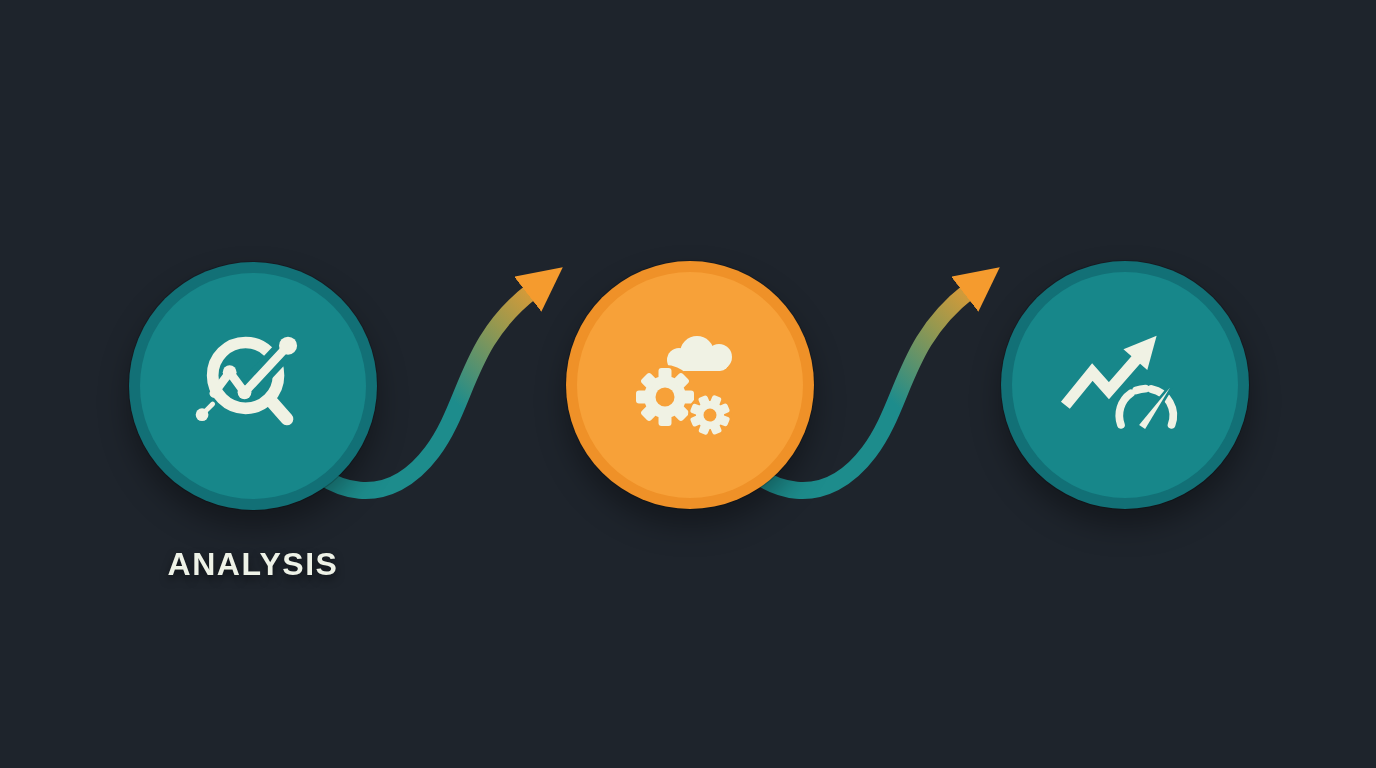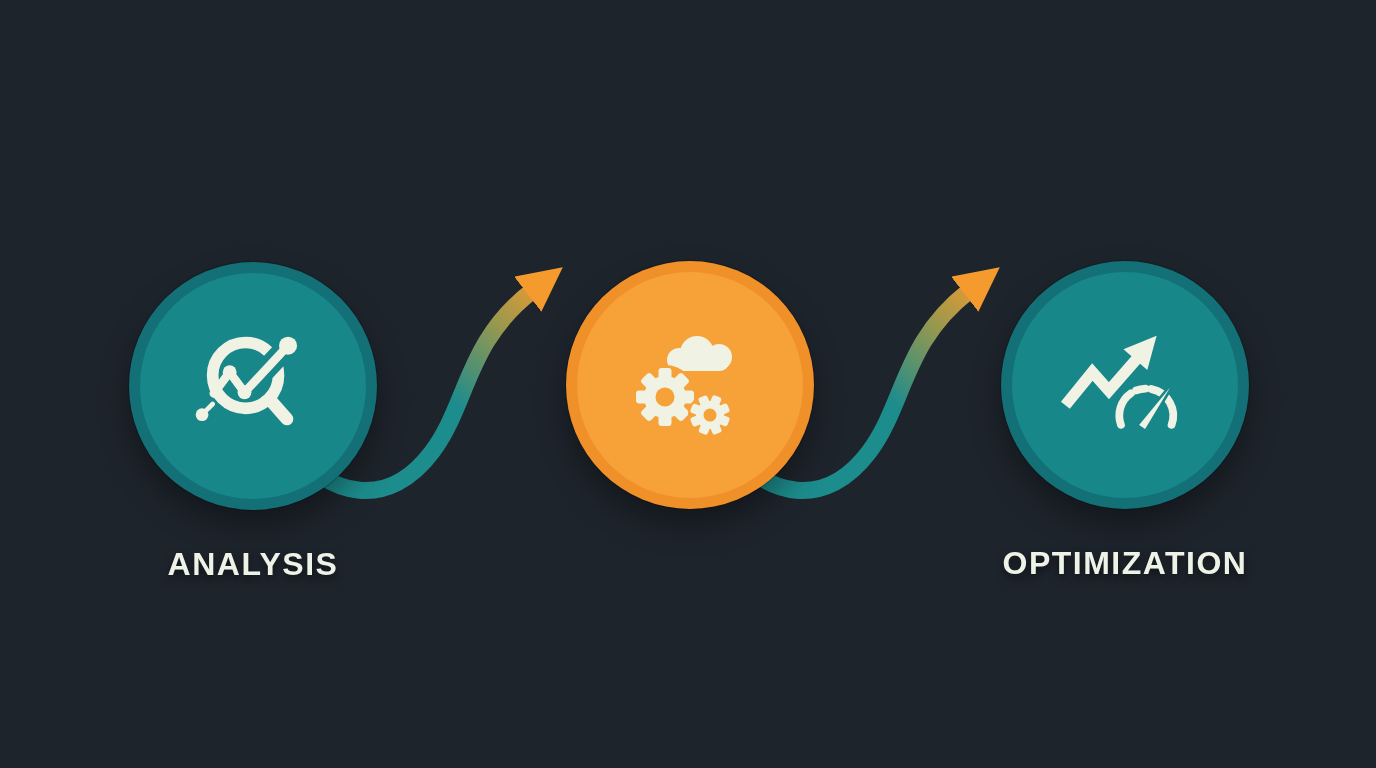--- a/index.html
+++ b/index.html
@@ -154,16 +154,15 @@
             <polygon points="98,15 89,48 66,28" fill="#f0f2e4"></polygon>
           </g>
 
           <g>
             <path d="M 63.6 100.9 A 26 26 0 1 1 112.4 100.9" fill="none" stroke="#f0f2e4" stroke-width="7.5" stroke-linecap="round" stroke-dasharray="34 6 9 6 80"></path>
             <polygon points="111,65 86.9,105 81.1,101" fill="#f0f2e4" stroke="#17878a" stroke-width="5" paint-order="stroke"></polygon>
           </g>
         </svg>
       </div>
     </div>
-    <div class="step-label">OPTIMIZATION</div>
   </div>
 
 </div>
 
 </body></html>

